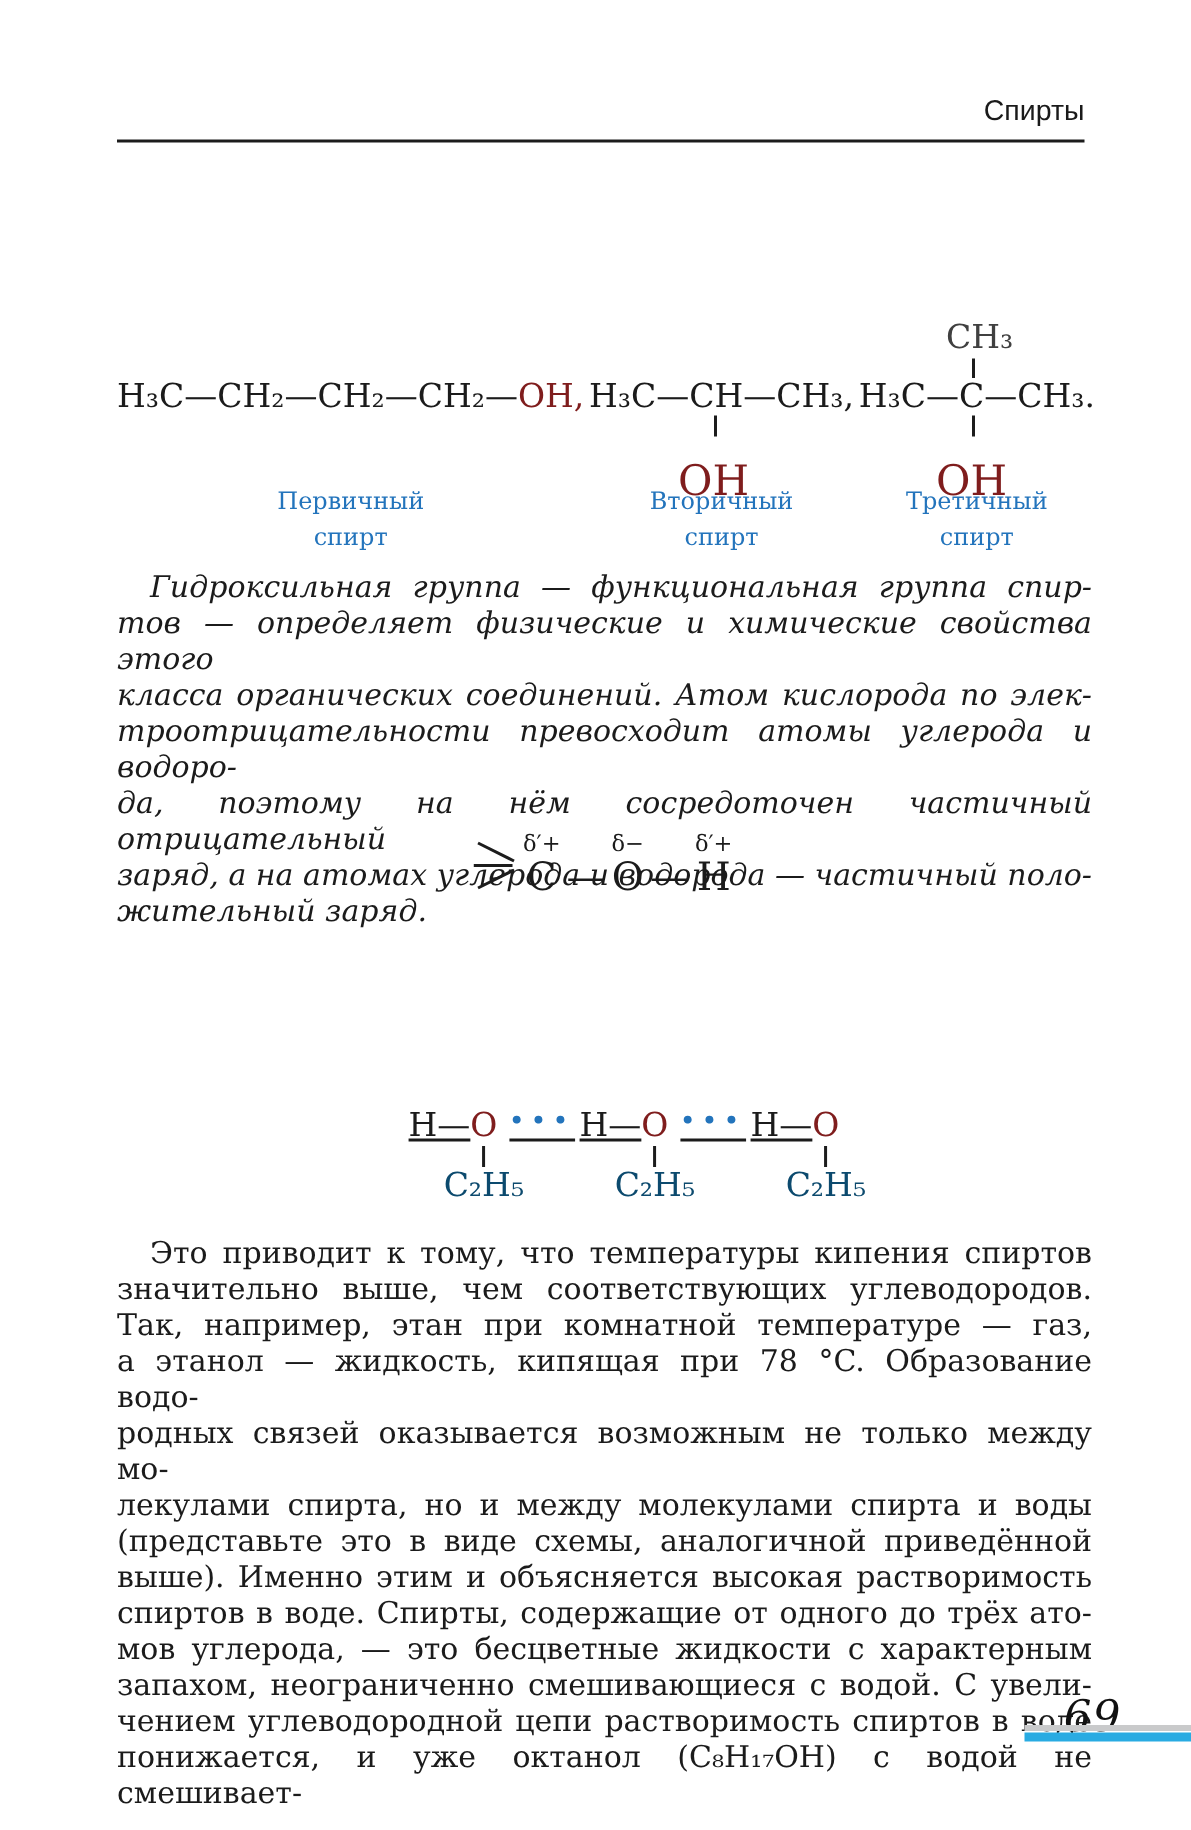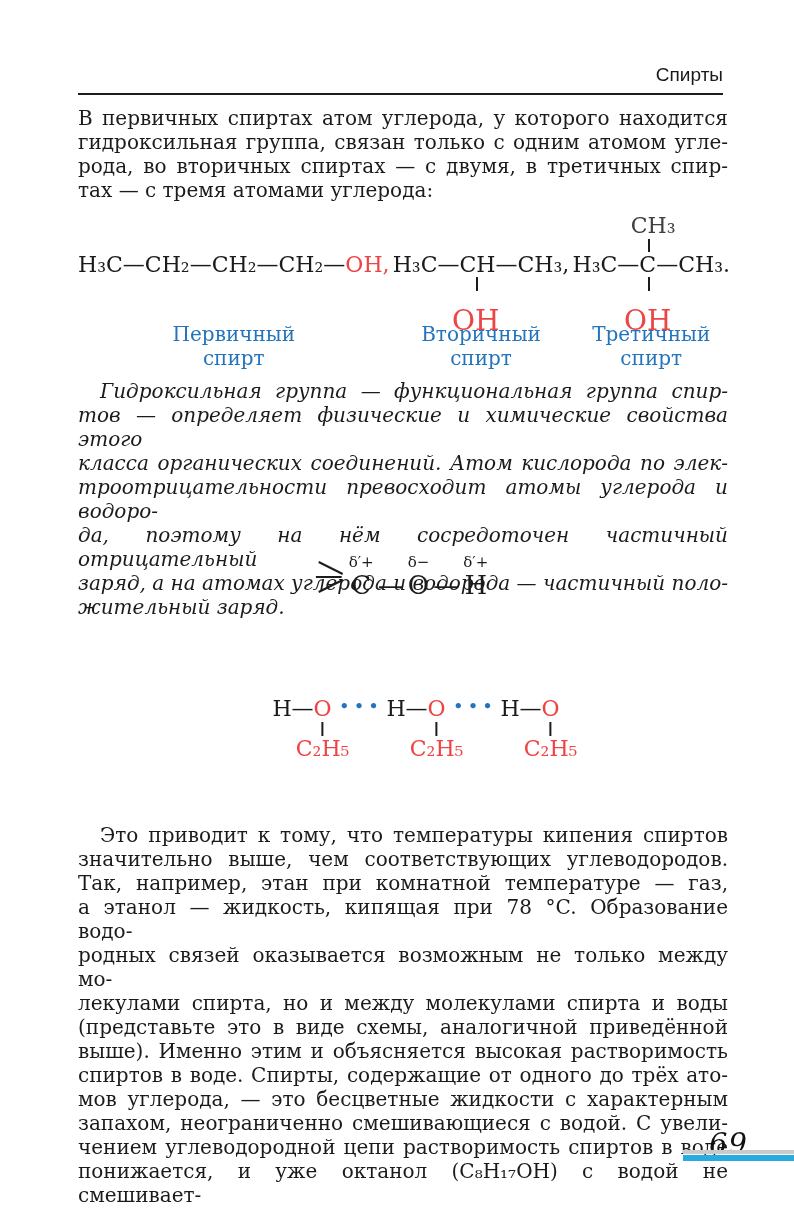--- a/index.html
+++ b/index.html
@@ -22,32 +22,32 @@
   .para { position:absolute; left:78px; width:650px; font-size:20px; line-height:24px; }
   .p1 { top:106px; }
   .p2 { top:379px;font-style:italic; }
   .p3 { top:616px; }
   .p4 { top:795px;margin-top:28px; }
   .just { white-space:pre-line; text-align:justify; text-align-last:justify; }
   .indent .just { text-indent:22px; }
   .lastline { text-align:left; }
 
   
-  .red  { color:#ef4444; }
+  .red  { color:#7f1d1d; }
   .blue { color:#2374bc; }
 
   
   .structs {
     position:absolute; top:212px; left:78px; width:652px; height:160px;
     display:flex; justify-content:space-between;
   }
   .struct { display:flex; flex-direction:column; align-items:center; }
   .fline { margin-top:40px; font-size:22px; line-height:25px; white-space:nowrap; }
   .slabel {
-    margin-top:45px; font-size:20px; line-height:24px;
+    margin-top:45px; font-size:16px; line-height:24px;
     white-space:pre-line; text-align:center;
   }
   .anch { position:relative; display:inline-block; }
   .vb-down { position:absolute; top:100%; width:2px; height:14px; background:#1c1c1c; }
   .vb-up   { position:absolute; bottom:100%; width:2px; height:13px; background:#1c1c1c; }
   .below-oh {
     position:absolute; top:calc(100% + 14px); transform:translateX(-50%);
     font-size:28px; line-height:26px; white-space:nowrap;margin-top:17px;
   }
   .anch-ch .vb-down { left:45%; }
@@ -66,29 +66,29 @@
     display:flex; align-items:flex-end;
   }
   .bonds-svg { margin:0 3px 3px 0; display:block; }
   .atom { display:inline-flex; flex-direction:column; align-items:center; }
   .d-sup { font-size:15px; line-height:16px; margin-bottom:1px; }
   .d-at  { font-size:26px; line-height:28px; }
   .d-dash { font-size:26px; line-height:28px; padding:0 4px; }
 
   
   .hbond {
-    position:absolute; top:696px; left:50%;
+    position:absolute; top:738px; left:50%;
     transform:translateX(calc(-50% + 14px));
-    font-size:22px; line-height:26px; white-space:nowrap; height:80px;
+    font-size:22px; line-height:26px; white-space:nowrap; height:80px;text-decoration:underline;
   }
   .anch-o { position:relative; display:inline-block; }
   .anch-o .vb-down { left:45%; }
   .ethyl {
     position:absolute; top:calc(100% + 14px); left:50%; transform:translateX(-50%);
-    font-size:22px; color:#ef4444; white-space:nowrap;
+    font-size:22px; color:#0c4a6e; white-space:nowrap;
   }
   .dots {
     font-size:15px; letter-spacing:5px; font-weight:600;
     position:relative; top:-5px; margin:0 3px 0 8px; color:#2374bc;
   }
 
   
   .page-num {
     position:absolute; top:1127px; right:56px;
     font-style:italic; font-size:29px; letter-spacing:1px; color:#111;
@@ -97,26 +97,20 @@
   .foot-rule-blue { position:absolute; top:1155px; right:0; width:121px; height:6px; background:#29abe2; }
 </style>
 </head>
 <body>
 
 <div class="page">
 
   <div class="running-head">Спирты</div>
   <div class="head-rule"></div>
 
-  <div class="para p1">
-    <div class="just">В первичных спиртах атом углерода, у которого находится
-гидроксильная группа, связан только с одним атомом угле-
-рода, во вторичных спиртах — с двумя, в третичных спир-</div>
-    <div class="lastline">тах — с тремя атомами углерода:</div>
-  </div>
 
   <div class="structs">
 
     <div class="struct">
       <div class="fline">
         <span>H₃C—CH₂—CH₂—CH₂—</span><span class="red">OH,</span>
       </div>
       <div class="slabel blue">Первичный
 спирт</div>
     </div>

